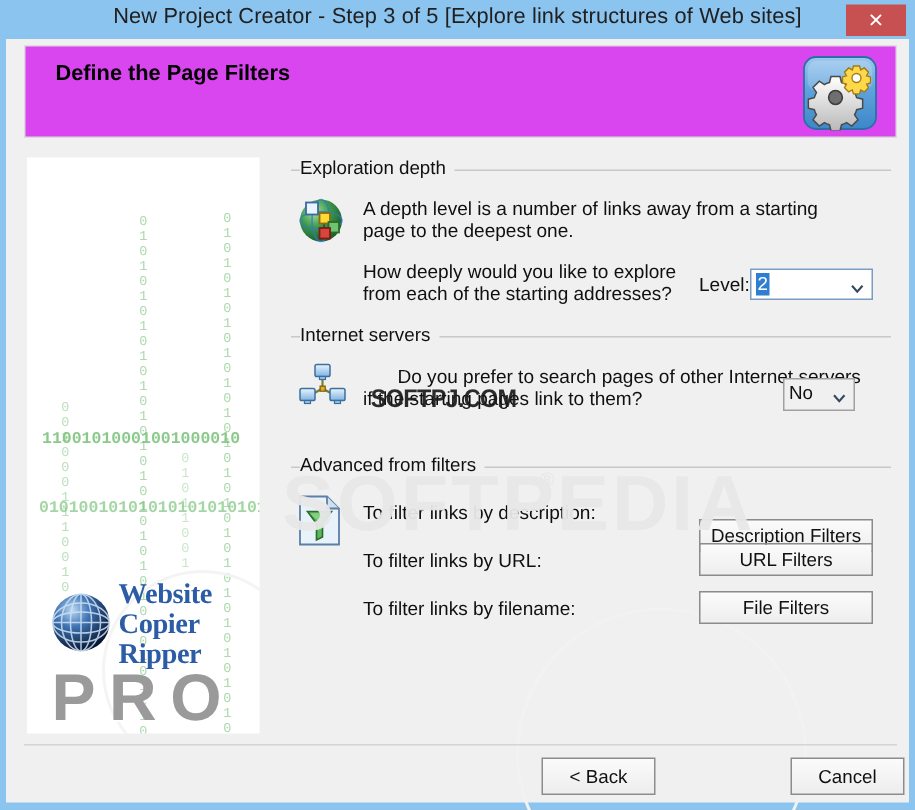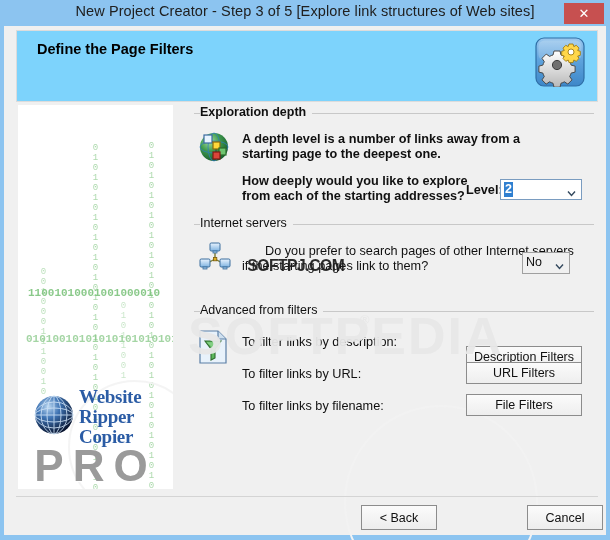--- a/index.html
+++ b/index.html
@@ -56,22 +56,22 @@
     left: 4px; top: 26px;
     width: 602px; height: 509px;
     background: #f0f0f0;
     box-sizing: border-box;
   }
 
   
   #header-band {
     position: absolute;
     left: 12px; top: 4px;
-    width: 582px; height: 72px;
-    background: #7dd3fc;
+    width: 582px; height: 62px;
+    background: #d946ef;
     border: 1px solid #dcdcdc;
     box-sizing: border-box;
   }
   #header-title {
     position: absolute;
     left: 20px; top: 10px;
     font-size: 14.5px;
     font-weight: bold;
     color: #000000;
     white-space: nowrap;
@@ -380,33 +380,33 @@
             <ellipse cx="22" cy="22" rx="7" ry="19"></ellipse>
             <ellipse cx="22" cy="22" rx="13" ry="19"></ellipse>
             <line x1="3" y1="22" x2="41" y2="22"></line>
             <line x1="22" y1="3" x2="22" y2="41"></line>
           </g>
         </svg>
       </div>
 
       <div id="wrc-name">
         <div>Website</div>
+        <div>Copier</div>
         <div>Ripper</div>
-        <div>Copier</div>
       </div>
 
       <div id="wrc-pro">PRO</div>
 
     </div>
 
     <div id="main-content">
 
       <div id="wm-ghost-globe"></div>
 
-      <div class="group" style="top:0px; height:98px;font-weight:bold;">
+      <div class="group" style="top:0px; height:98px;">
         <div class="group-line"></div>
         <div class="group-label">Exploration depth</div>
 
         <div class="sec-icon" style="left:5px; top:26px;">
           <svg width="32" height="32" viewBox="0 0 32 32">
             <defs>
               <radialGradient id="ngG" cx="35%" cy="30%" r="78%">
                 <stop offset="0%" stop-color="#a8e0a0"></stop>
                 <stop offset="45%" stop-color="#3f9b4e"></stop>
                 <stop offset="100%" stop-color="#14562a"></stop>

